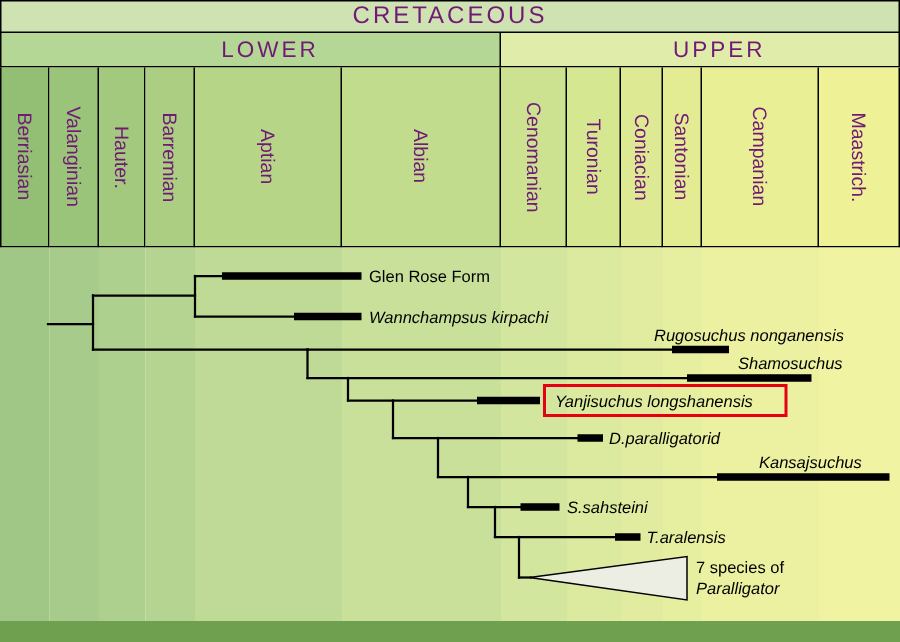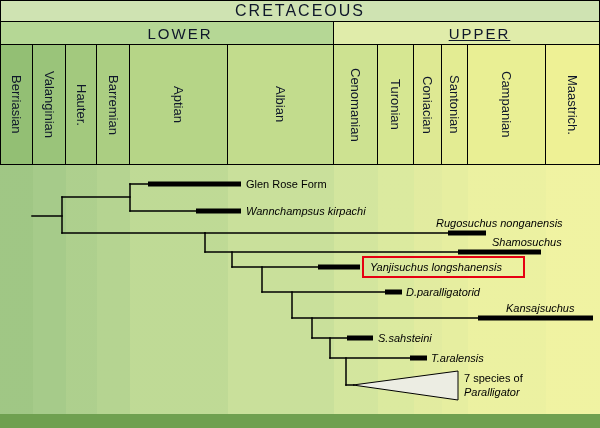--- a/index.html
+++ b/index.html
@@ -2,37 +2,37 @@
 <html><head>
 <meta charset="utf-8">
 <style>
   html,body{margin:0;padding:0;background:#fff;}
   .figure{
     position:relative;
     width:600px;height:428px;
     font-family:"Liberation Sans",sans-serif;
     overflow:hidden;
     background:#fff;
-    color:#0f172a;
+    color:#701a75;
   }
   .hdr-system{
     height:22px;
     box-sizing:border-box;
     border:1px solid #000;
     display:flex;align-items:center;justify-content:center;
     font-size:16px;letter-spacing:2px;
   }
   .hdr-series{height:23px;display:flex;}
   .series-cell{
     box-sizing:border-box;
     border:1px solid #000;border-top:none;
     display:flex;align-items:center;justify-content:center;
     font-size:15px;letter-spacing:2px;padding-left:26px;
   }
-  .series-cell + .series-cell{border-left:none;text-decoration:underline;}
+  .series-cell + .series-cell{border-left:none;}
   .hdr-stages{height:120px;display:flex;}
   .stage-cell{
     box-sizing:border-box;
     border:1px solid #000;border-top:none;
     display:flex;align-items:center;justify-content:center;
   }
   .stage-cell + .stage-cell{border-left:none;}
   .stage-cell span{
     writing-mode:vertical-rl;
     text-orientation:mixed;

